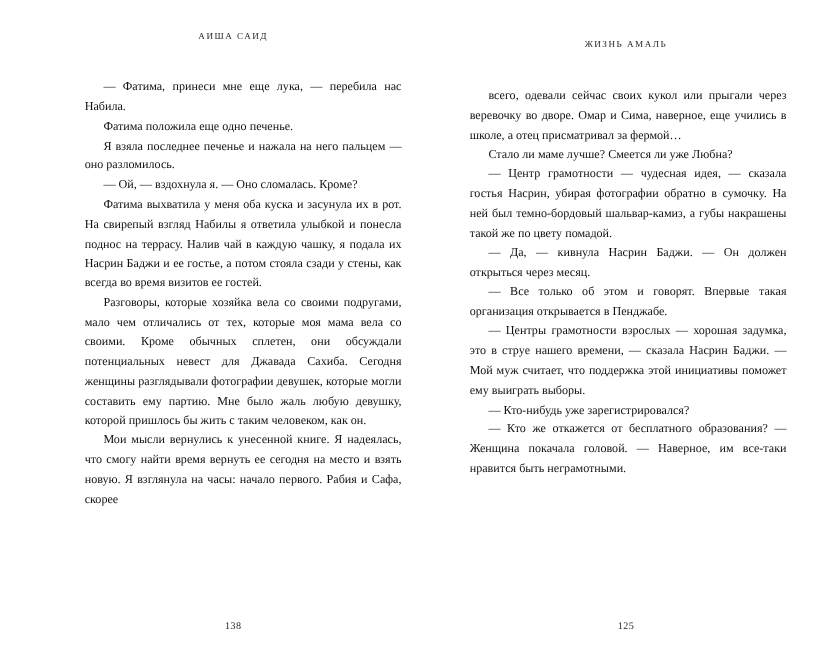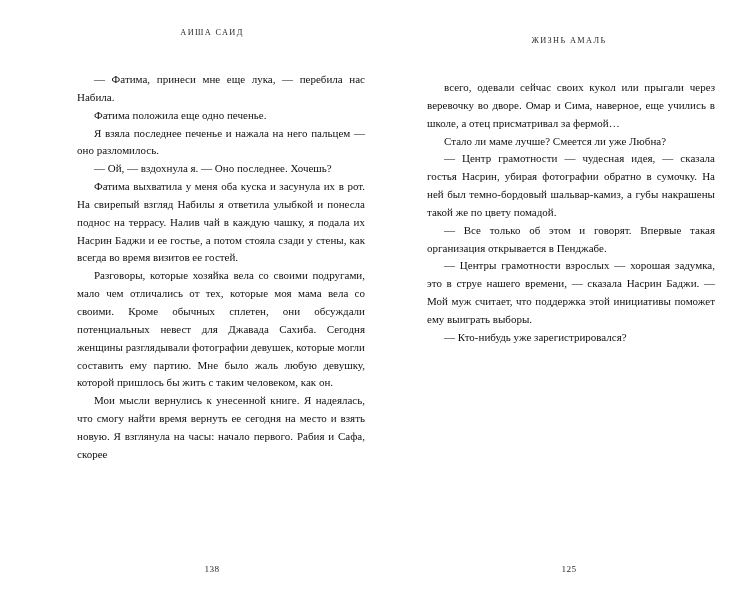--- a/index.html
+++ b/index.html
@@ -91,38 +91,40 @@
 <body>
 
 <div class="spread">
 
   <div class="page page-left">
     <div class="running-head">АИША САИД</div>
     <div class="body-text">
       <p>— Фатима, принеси мне еще лука, — перебила нас Набила.</p>
       <p>Фатима положила еще одно печенье.</p>
       <p>Я взяла последнее печенье и нажала на него пальцем — оно разломилось.</p>
-      <p>— Ой, — вздохнула я. — Оно последнее. Хочешь?</p>
+      <p>— Ой, — вздохнула я. — Оно сломалась. Кроме?</p>
       <p>Фатима выхватила у меня оба куска и засунула их в рот. На свирепый взгляд Набилы я ответила улыбкой и понесла поднос на террасу. Налив чай в каждую чашку, я подала их Насрин Баджи и ее гостье, а потом стояла сзади у стены, как всегда во время визитов ее гостей.</p>
       <p>Разговоры, которые хозяйка вела со своими подругами, мало чем отличались от тех, которые моя мама вела со своими. Кроме обычных сплетен, они обсуждали потенциальных невест для Джавада Сахиба. Сегодня женщины разглядывали фотографии девушек, которые могли составить ему партию. Мне было жаль любую девушку, которой пришлось бы жить с таким человеком, как он.</p>
       <p class="last-para">Мои мысли вернулись к унесенной книге. Я надеялась, что смогу найти время вернуть ее сегодня на место и взять новую. Я взглянула на часы: начало первого. Рабия и Сафа, скорее</p>
     </div>
     <div class="folio-wrap">
       <div class="folio">138</div>
     </div>
   </div>
 
   <div class="page page-right">
     <div class="running-head">ЖИЗНЬ АМАЛЬ</div>
     <div class="body-text">
       <p>всего, одевали сейчас своих кукол или прыгали через веревочку во дворе. Омар и Сима, наверное, еще учились в школе, а отец присматривал за фермой…</p>
       <p>Стало ли маме лучше? Смеется ли уже Любна?</p>
       <p>— Центр грамотности — чудесная идея, — сказала гостья Насрин, убирая фотографии обратно в сумочку. На ней был темно-бордовый шальвар-камиз, а губы накрашены такой же по цвету помадой.</p>
+      <p>— Да, — кивнула Насрин Баджи. — Он должен открыться через месяц.</p>
       <p>— Все только об этом и говорят. Впервые такая организация открывается в Пенджабе.</p>
       <p>— Центры грамотности взрослых — хорошая задумка, это в струе нашего времени, — сказала Насрин Баджи. — Мой муж считает, что поддержка этой инициативы поможет ему выиграть выборы.</p>
       <p>— Кто-нибудь уже зарегистрировался?</p>
+      <p>— Кто же откажется от бесплатного образования? — Женщина покачала головой. — Наверное, им все-таки нравится быть неграмотными.</p>
     </div>
     <div class="folio-wrap">
       <div class="folio">125</div>
     </div>
   </div>
 
 </div>
 
 </body></html>

